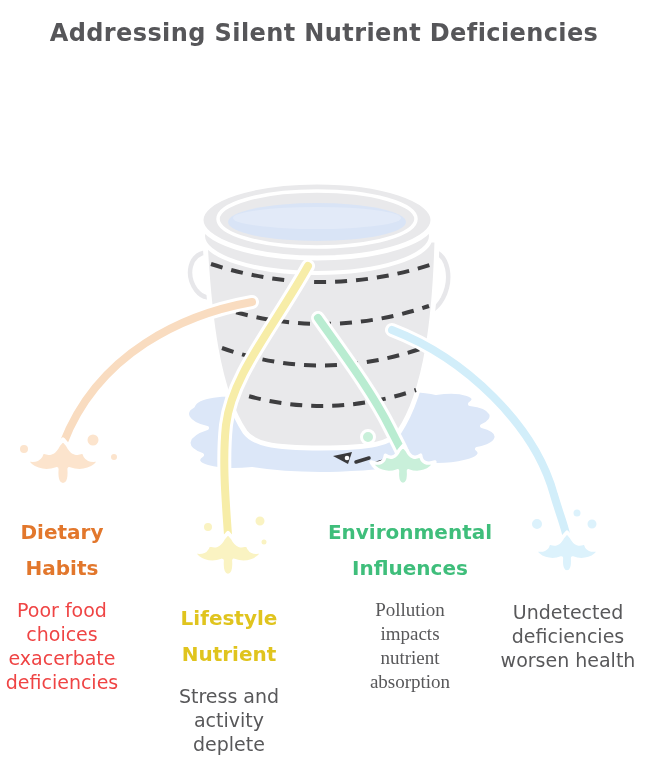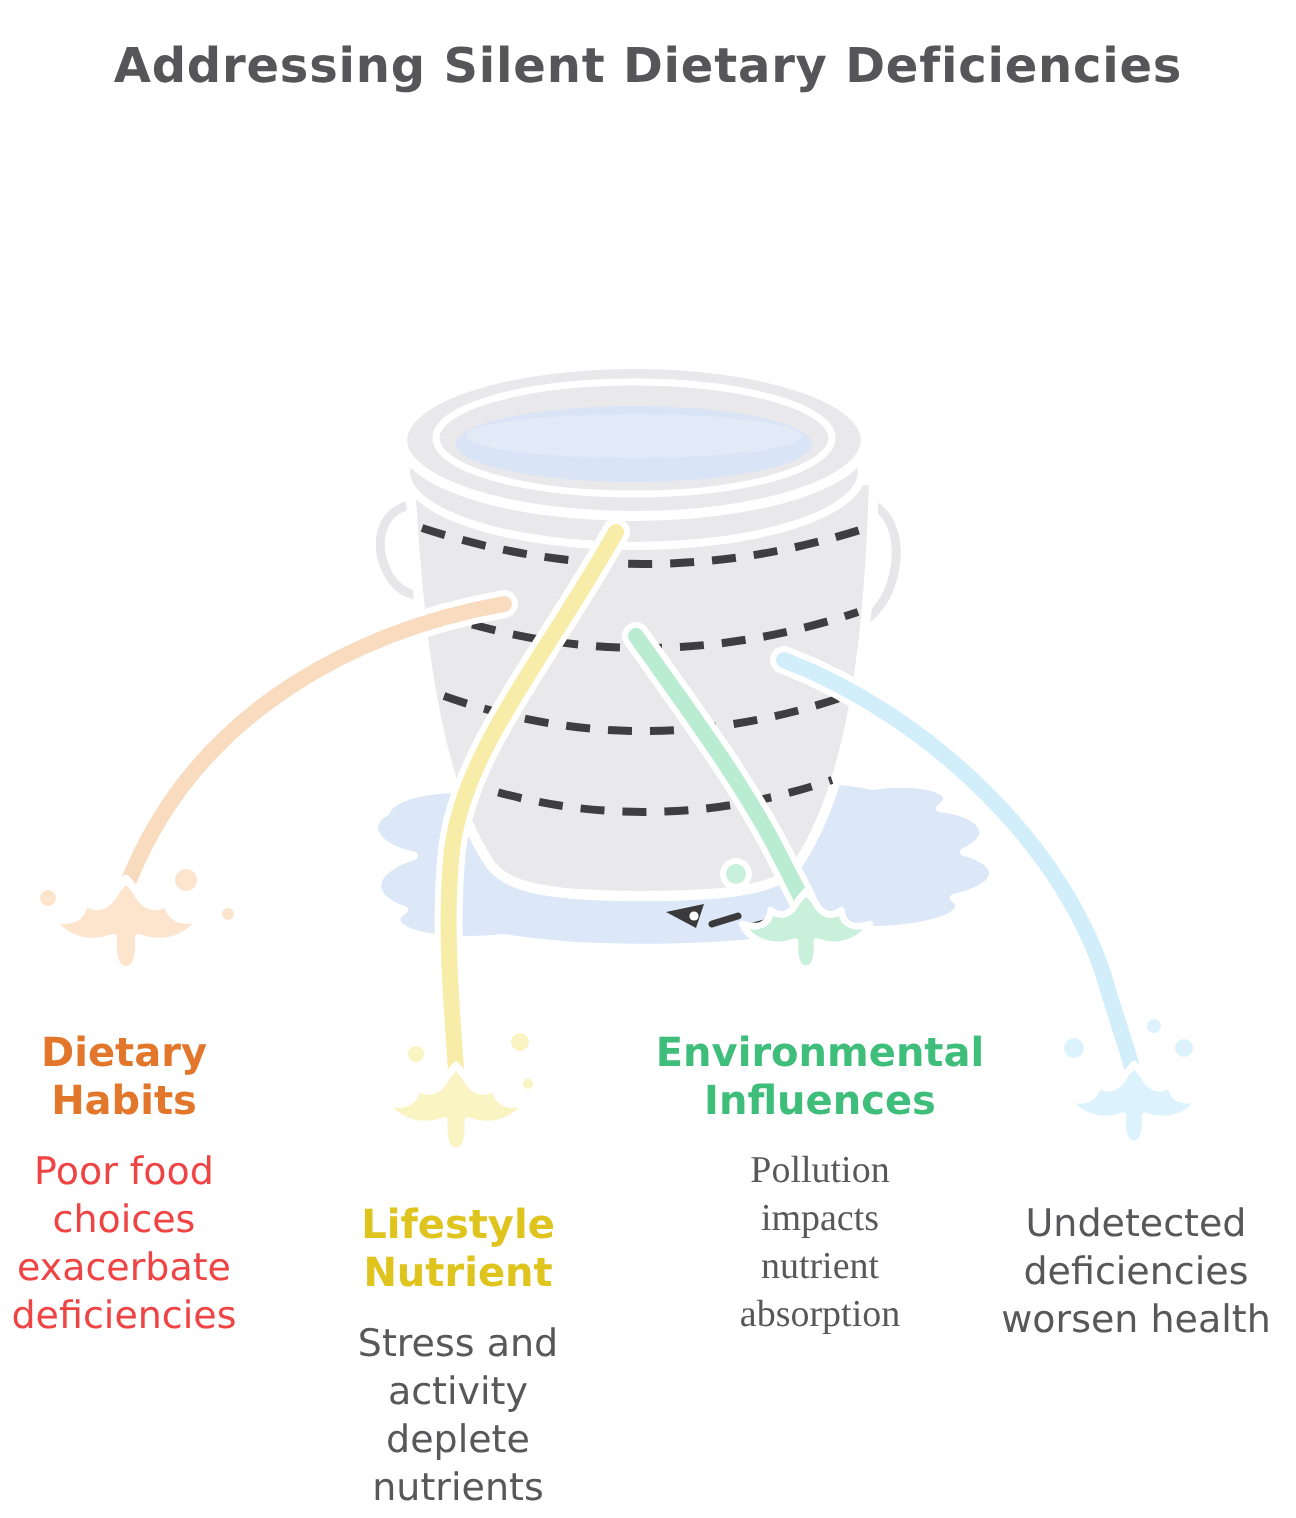--- a/index.html
+++ b/index.html
@@ -10,36 +10,36 @@
   .stage{position:absolute;inset:0;width:648px;height:759px;}
   .title{
     position:absolute;top:19px;left:0;width:648px;text-align:center;
     font-size:24px;font-weight:bold;letter-spacing:0.4px;white-space:nowrap;
   }
   svg.illustration{position:absolute;top:0;left:0;}
   .factor{
     position:absolute;transform:translateX(-50%);text-align:center;width:max-content;
   }
   .factor .heading{
-    white-space:pre-line;font-weight:bold;font-size:20px;line-height:24px;margin:0 0 12px 0;
+    white-space:pre-line;font-weight:bold;font-size:20px;line-height:36px;margin:0 0 12px 0;
   }
   .factor .desc{
     white-space:pre-line;font-size:19px;line-height:24px;color:#58585a;margin:0;
   }
   .factor-dietary{left:62px;top:514px;}
   .factor-lifestyle{left:229px;top:600px;}
   .factor-environmental{left:410px;top:514px;}
   .factor-limited{left:568px;top:600px;}
 </style>
 </head>
 <body>
 
 <div class="stage">
 
-  <div class="title" style="color: rgb(86, 86, 89);">Addressing Silent Dietary Deficiencies</div>
+  <div class="title" style="color: rgb(86, 86, 89);">Addressing Silent Nutrient Deficiencies</div>
 
   <svg class="illustration" width="648" height="759" viewBox="0 0 648 759">
     <defs>
       <path id="splash-shape" d="M0,30 C-6,30 -9,23 -8,10 C-24,16 -41,10 -47,-3 C-35,1 -27,-2 -26,-13 C-18,-7 -11,-10 -6,-20 L0,-27 L6,-20 C11,-10 18,-7 26,-13 C27,-2 35,1 47,-3 C41,10 24,16 8,10 C9,23 6,30 0,30 Z" stroke="#ffffff" stroke-width="5" stroke-linejoin="round"></path>
     </defs>
 
     <path stroke="#ffffff" stroke-width="4" stroke-linejoin="round" d="M250,396
              C225,392 196,396 193,406
              C182,412 186,423 207,428
              C185,435 182,448 202,455

